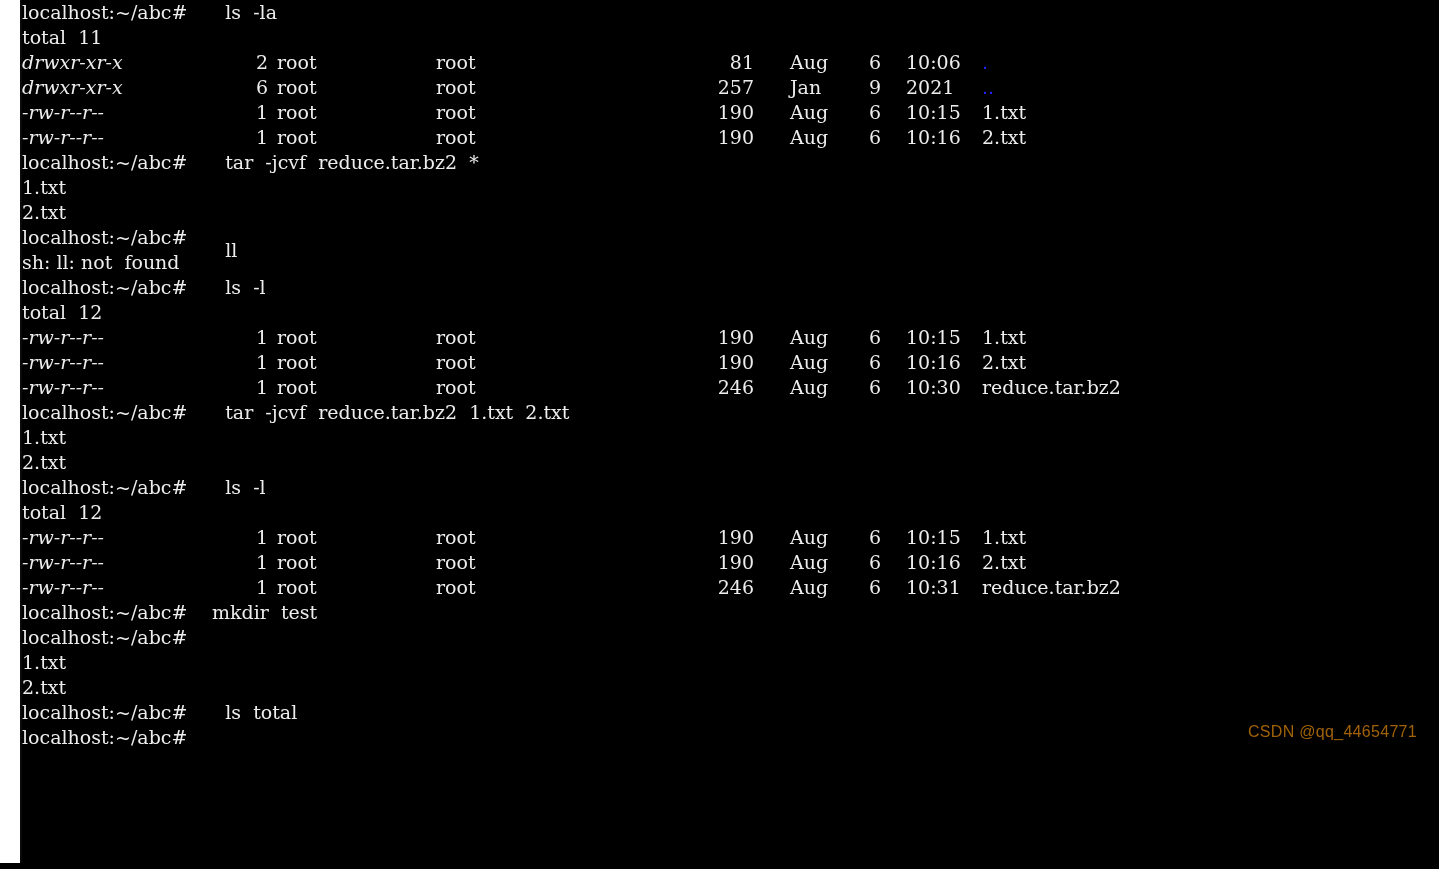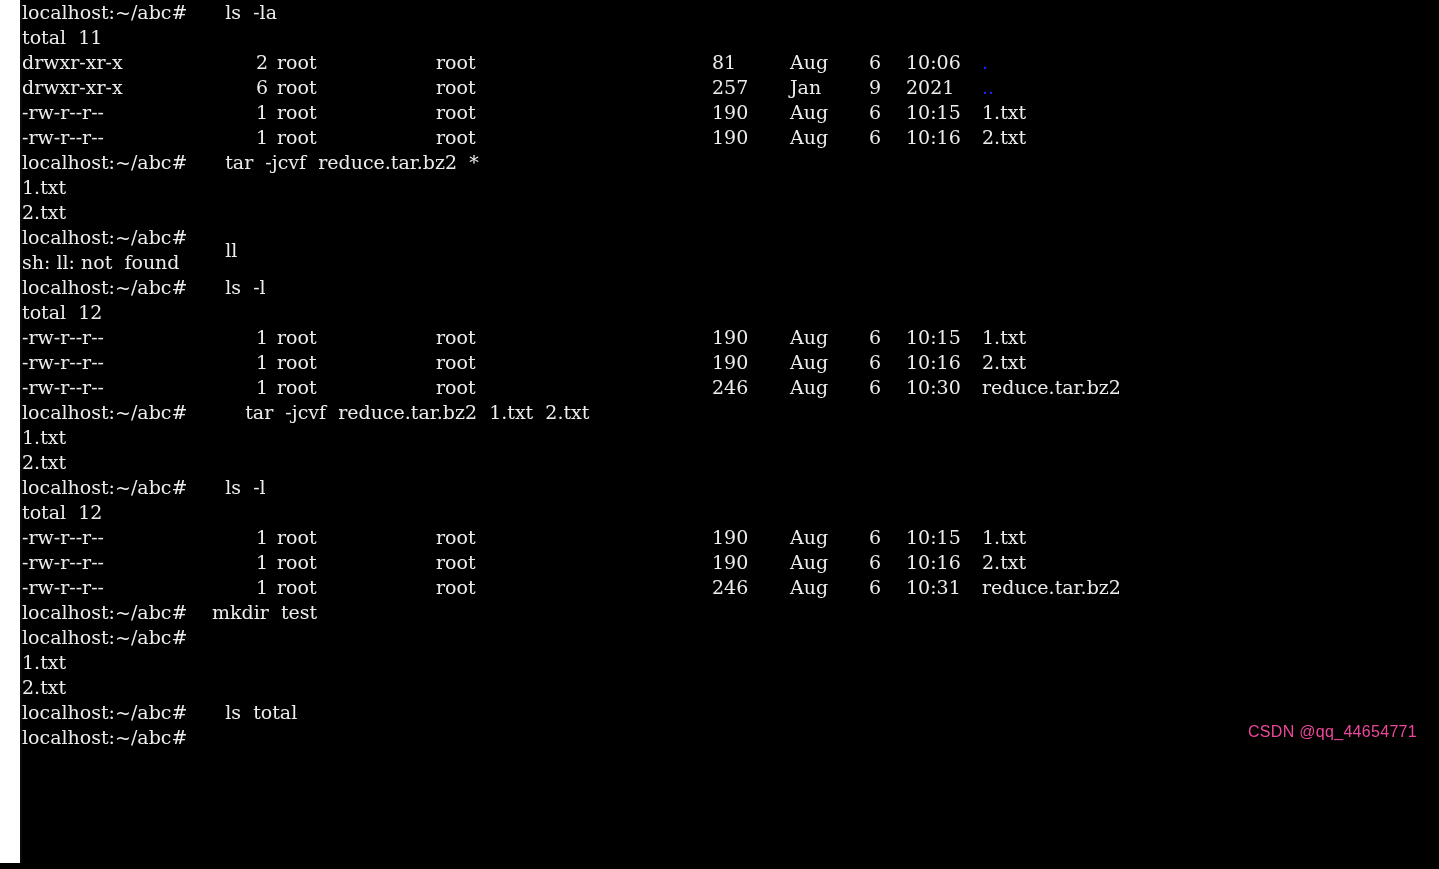--- a/index.html
+++ b/index.html
@@ -63,39 +63,39 @@
   .seg {
     position: absolute;
     top: 0;
     white-space: pre;
   }
 
   .blue  { color: #2222ff; }
   .plain { color: #ededed; }
 
   
-  .c-perm  { left: 0px; }
+  .c-perm  { left: 0px; font-style: italic; }
   .c-links { left: 224px; text-align: right; width: 22px; }
   .c-owner { left: 255px; }
   .c-group { left: 414px; }
-  .c-size  { left: 690px; width: 42px; }
+  .c-size  { left: 690px; text-align: right; width: 42px; }
   .c-month { left: 768px; }
   .c-day   { left: 845px; text-align: right; width: 14px; }
   .c-time  { left: 884px; width: 58px; }
   .c-name  { left: 960px; }
 
   .c-0 { left: 0px; }
 
   #watermark {
     position: absolute;
     right: 22px;
     bottom: 12px;
     font-family: "Liberation Sans", sans-serif;
     font-size: 16px;
-    color: #ec4899;
+    color: #a16207;
     letter-spacing: 0.3px;
     white-space: pre;
   }
 </style>
 </head>
 <body>
 
 <div id="terminal-window">
 
   <div id="left-gutter"></div>
@@ -111,21 +111,21 @@
       <div class="line"><span class="seg c-0 plain">localhost:~/abc# </span><span class="seg plain" style="left: 197.2px;"> tar  -jcvf  reduce.tar.bz2  *</span></div>
       <div class="line"><span class="seg c-0 plain">1.txt</span></div>
       <div class="line"><span class="seg c-0 plain">2.txt</span></div>
       <div class="line"><span class="seg c-0 plain">localhost:~/abc# </span><span class="seg plain" style="left: 197.2px; margin-top: 13px;"> ll</span></div>
       <div class="line"><span class="seg c-0 plain">sh: ll: not  found</span></div>
       <div class="line"><span class="seg c-0 plain">localhost:~/abc# </span><span class="seg plain" style="left: 197.2px;"> ls  -l</span></div>
       <div class="line"><span class="seg c-0 plain">total  12</span></div>
       <div class="line"><span class="seg c-perm plain">-rw-r--r--</span><span class="seg c-links plain">1</span><span class="seg c-owner plain">root</span><span class="seg c-group plain">root</span><span class="seg c-size plain">190</span><span class="seg c-month plain">Aug</span><span class="seg c-day plain">6</span><span class="seg c-time plain">10:15</span><span class="seg c-name plain">1.txt</span></div>
       <div class="line"><span class="seg c-perm plain">-rw-r--r--</span><span class="seg c-links plain">1</span><span class="seg c-owner plain">root</span><span class="seg c-group plain">root</span><span class="seg c-size plain">190</span><span class="seg c-month plain">Aug</span><span class="seg c-day plain">6</span><span class="seg c-time plain">10:16</span><span class="seg c-name plain">2.txt</span></div>
       <div class="line"><span class="seg c-perm plain">-rw-r--r--</span><span class="seg c-links plain">1</span><span class="seg c-owner plain">root</span><span class="seg c-group plain">root</span><span class="seg c-size plain">246</span><span class="seg c-month plain">Aug</span><span class="seg c-day plain">6</span><span class="seg c-time plain">10:30</span><span class="seg c-name plain">reduce.tar.bz2</span></div>
-      <div class="line"><span class="seg c-0 plain">localhost:~/abc# </span><span class="seg plain" style="left: 197.2px; margin-left: 20px;"> tar  -jcvf  reduce.tar.bz2  1.txt  2.txt</span></div>
+      <div class="line"><span class="seg c-0 plain">localhost:~/abc# </span><span class="seg plain" style="left: 197.2px;"> tar  -jcvf  reduce.tar.bz2  1.txt  2.txt</span></div>
       <div class="line"><span class="seg c-0 plain">1.txt</span></div>
       <div class="line"><span class="seg c-0 plain">2.txt</span></div>
       <div class="line"><span class="seg c-0 plain">localhost:~/abc# </span><span class="seg plain" style="left: 197.2px;"> ls  -l</span></div>
       <div class="line"><span class="seg c-0 plain">total  12</span></div>
       <div class="line"><span class="seg c-perm plain">-rw-r--r--</span><span class="seg c-links plain">1</span><span class="seg c-owner plain">root</span><span class="seg c-group plain">root</span><span class="seg c-size plain">190</span><span class="seg c-month plain">Aug</span><span class="seg c-day plain">6</span><span class="seg c-time plain">10:15</span><span class="seg c-name plain">1.txt</span></div>
       <div class="line"><span class="seg c-perm plain">-rw-r--r--</span><span class="seg c-links plain">1</span><span class="seg c-owner plain">root</span><span class="seg c-group plain">root</span><span class="seg c-size plain">190</span><span class="seg c-month plain">Aug</span><span class="seg c-day plain">6</span><span class="seg c-time plain">10:16</span><span class="seg c-name plain">2.txt</span></div>
       <div class="line"><span class="seg c-perm plain">-rw-r--r--</span><span class="seg c-links plain">1</span><span class="seg c-owner plain">root</span><span class="seg c-group plain">root</span><span class="seg c-size plain">246</span><span class="seg c-month plain">Aug</span><span class="seg c-day plain">6</span><span class="seg c-time plain">10:31</span><span class="seg c-name plain">reduce.tar.bz2</span></div>
       <div class="line"><span class="seg c-0 plain">localhost:~/abc# </span><span class="seg plain" style="left: 184px; text-align: center;"> mkdir  test</span></div>
       <div class="line"><span class="seg c-0 plain">localhost:~/abc# </span></div>
       <div class="line"><span class="seg c-0 plain">1.txt</span></div>

